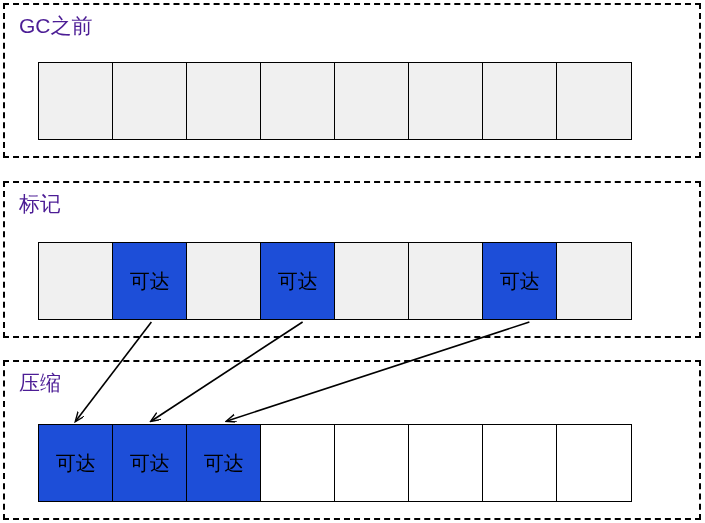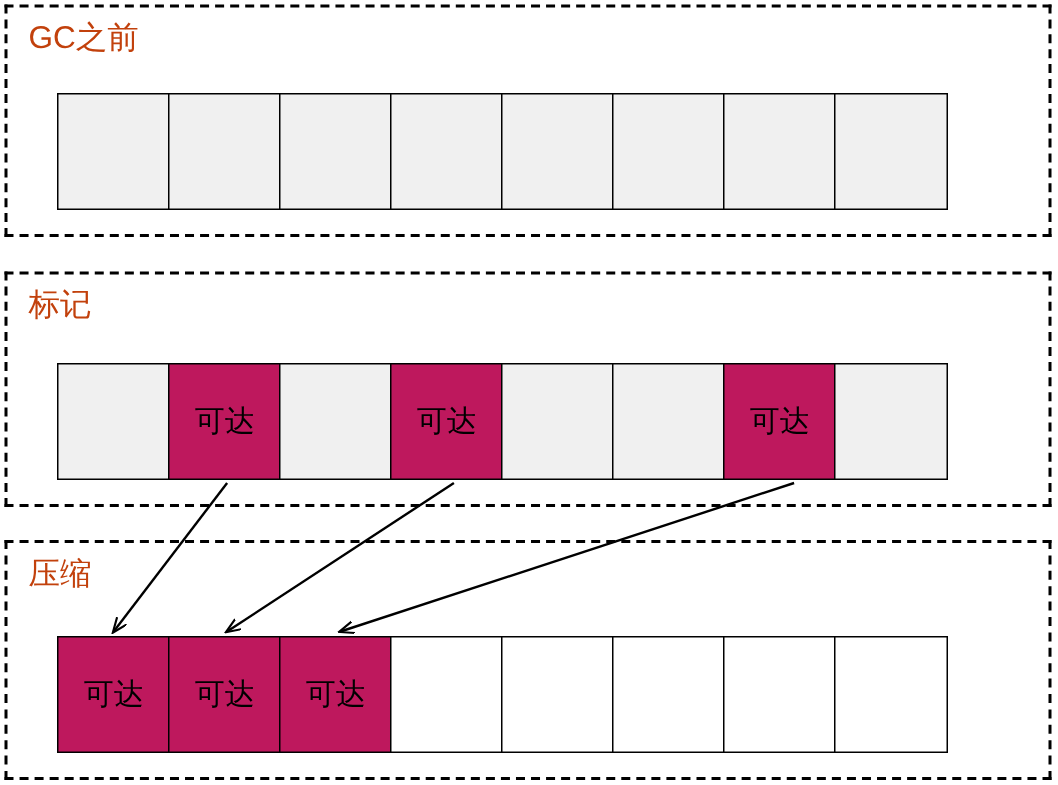--- a/index.html
+++ b/index.html
@@ -27,21 +27,21 @@
     border: 2px dashed #000000;
     background: transparent;
   }
 
   .panel-title {
     position: absolute;
     left: 14px;
     top: 8px;
     font-size: 21px;
     line-height: 26px;
-    color: #c2410c;
+    color: #4c1d95;
     white-space: nowrap;
   }
 
   .memory-row {
     position: absolute;
     display: flex;
     box-sizing: border-box;
   }
 
   .cell {
@@ -58,21 +58,21 @@
     color: #000000;
     background: #f0f0f0;
   }
   .cell:first-child {
     margin-left: 0;
   }
   .cell.empty-white {
     background: #ffffff;
   }
   .cell.reachable {
-    background: #be185d;
+    background: #1d4ed8;
   }
 
   #arrow-layer {
     position: absolute;
     left: 0;
     top: 0;
     width: 705px;
     height: 523px;
     pointer-events: none;
   }

